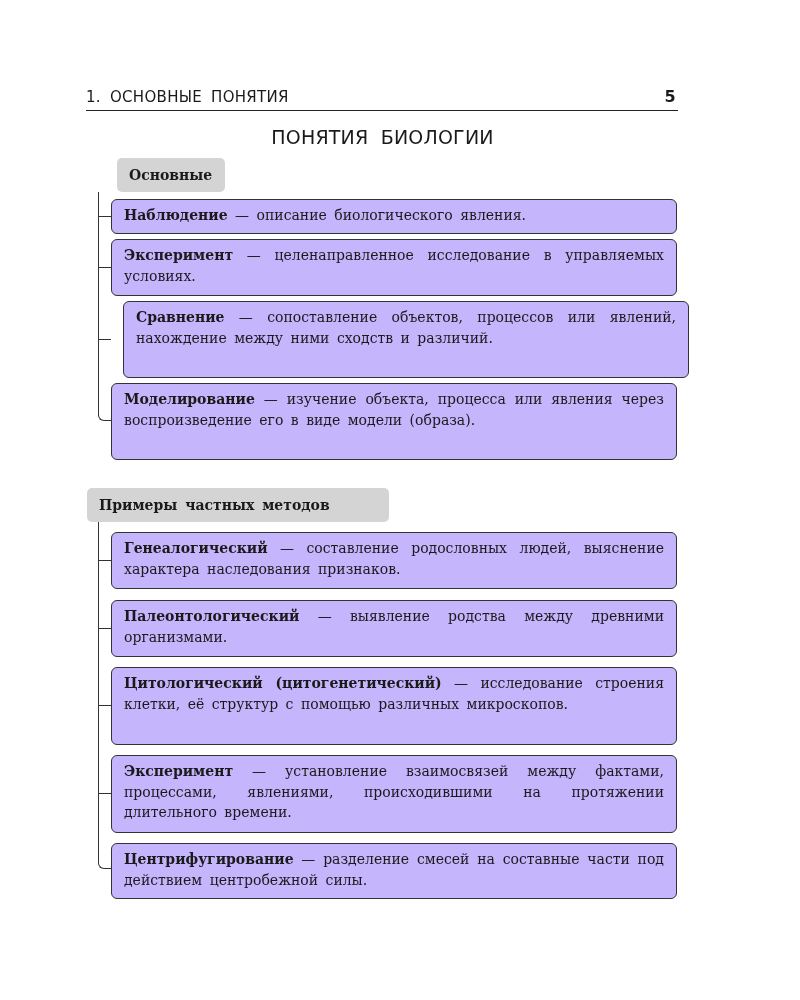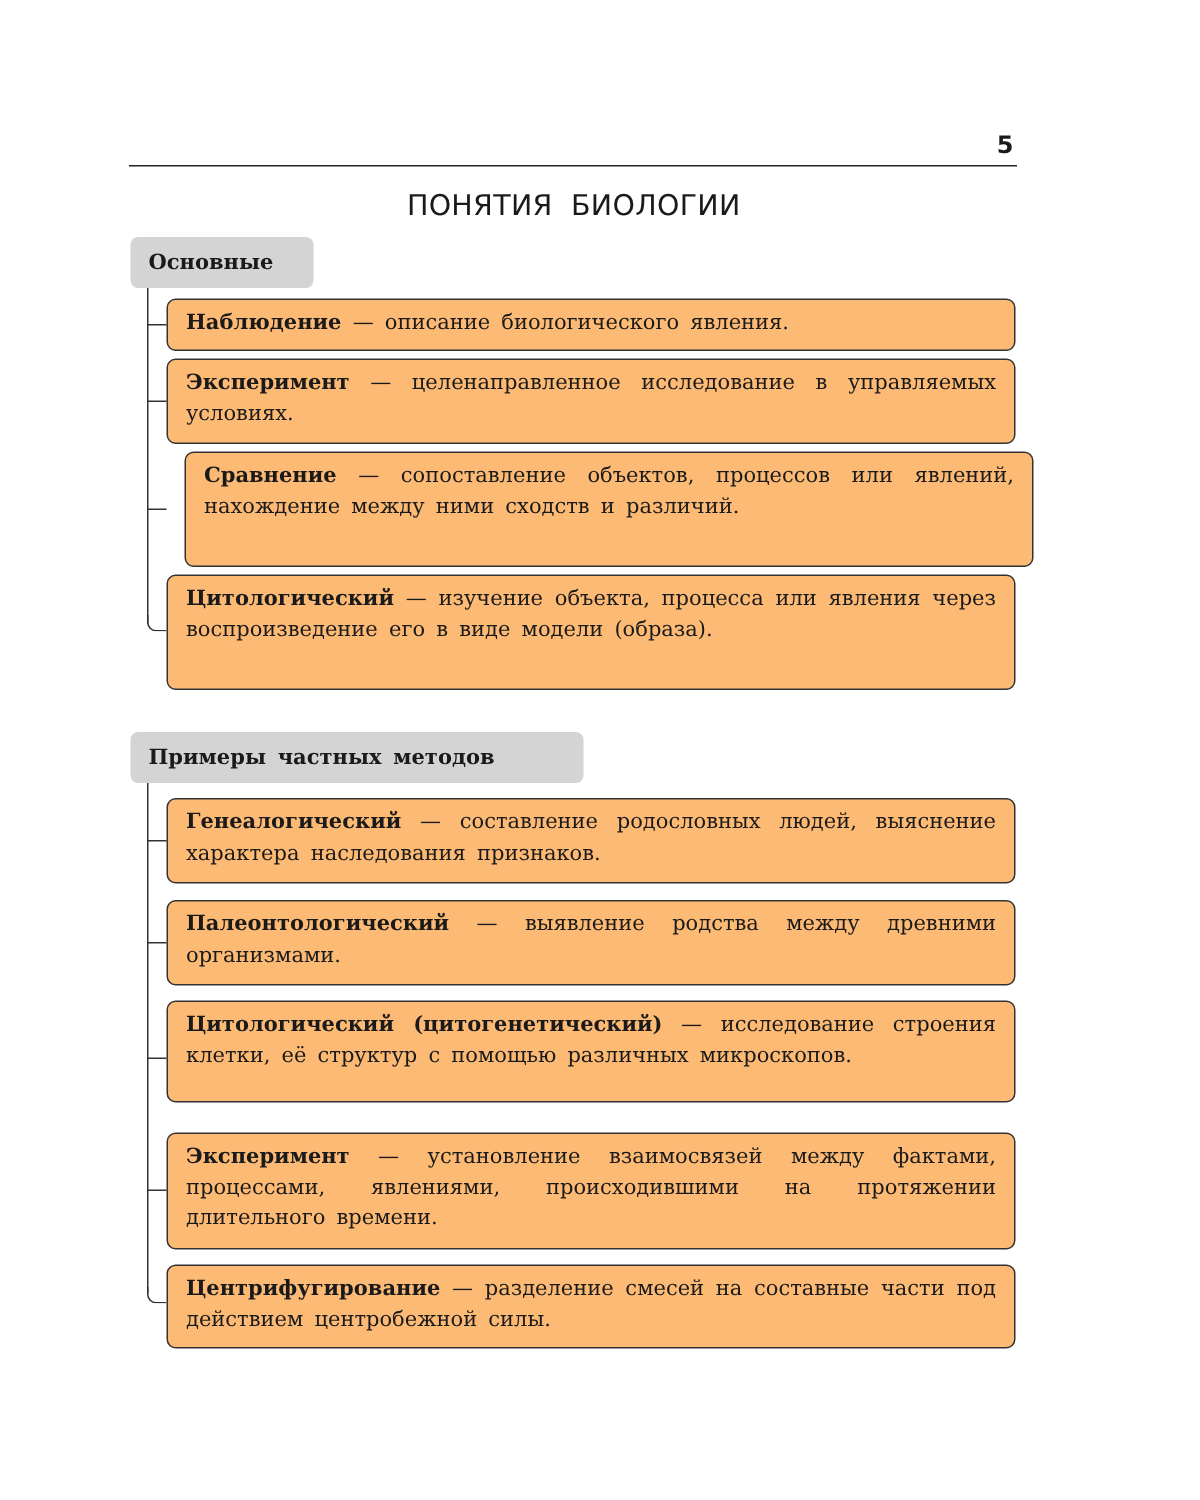--- a/index.html
+++ b/index.html
@@ -91,72 +91,73 @@
       box-sizing: border-box;
       border: 1.6px solid #333;
       border-radius: 6px;
       padding: 5px 12px 4px 12px;
       font-family: "DejaVu Serif", serif;
       font-size: 14px;
       line-height: 20.5px;
       text-align: justify;
       text-align-last: left;
       word-spacing: 3px;
-      background: #fdba74;
+      background: #c4b5fd;
     }
     .method-box .term {
       font-weight: bold;
     }
   </style>
 </head>
 <body>
 
 <div class="page-header">
+  <span class="chapter">1. ОСНОВНЫЕ ПОНЯТИЯ</span>
   <span class="page-num">5</span>
 </div>
 
 <div class="page-title">ПОНЯТИЯ БИОЛОГИИ</div>
 
-<div class="section-tag" style="top:158px; width:122px;">Основные</div>
+<div class="section-tag" style="top:158px; width:108px;margin-left:30px;">Основные</div>
 
 <div class="connector-vertical" style="top:192px; height:224px;"></div>
 <div class="connector-branch" style="top:216px;"></div>
 <div class="connector-branch" style="top:267px;"></div>
 <div class="connector-branch" style="top:339px;"></div>
 <div class="connector-end" style="top:410px; height:10px;"></div>
 
 <div class="method-box" style="top:199px; height:35px;">
   <span class="term">Наблюдение</span><span> — описание биологического явления.</span>
 </div>
 <div class="method-box" style="top:239px; height:57px;">
   <span class="term">Эксперимент</span><span> — целенаправленное исследование в управляемых условиях.</span>
 </div>
 <div class="method-box" style="top:301px; height:77px;margin-left:12px;">
   <span class="term">Сравнение</span><span> — сопоставление объектов, процессов или явлений, нахождение между ними сходств и различий.</span>
 </div>
 <div class="method-box" style="top:383px; height:77px;">
-  <span class="term">Цитологический</span><span> — изучение объекта, процесса или явления через воспроизведение его в виде модели (образа).</span>
+  <span class="term">Моделирование</span><span> — изучение объекта, процесса или явления через воспроизведение его в виде модели (образа).</span>
 </div>
 
 <div class="section-tag" style="top:488px; width:302px;">Примеры частных методов</div>
 
 <div class="connector-vertical" style="top:522px; height:340px;"></div>
 <div class="connector-branch" style="top:560px;"></div>
 <div class="connector-branch" style="top:628px;"></div>
 <div class="connector-branch" style="top:705px;"></div>
 <div class="connector-branch" style="top:793px;"></div>
 <div class="connector-end" style="top:858px; height:10px;"></div>
 
 <div class="method-box" style="top:532px; height:57px;">
   <span class="term">Генеалогический</span><span> — составление родословных людей, выяснение характера наследования признаков.</span>
 </div>
 <div class="method-box" style="top:600px; height:57px;">
   <span class="term">Палеонтологический</span><span> — выявление родства между древними организмами.</span>
 </div>
-<div class="method-box" style="top:667px; height:68px;">
+<div class="method-box" style="top:667px; height:78px;">
   <span class="term">Цитологический (цитогенетический)</span><span> — исследование строения клетки, её структур с помощью различных микроскопов.</span>
 </div>
 <div class="method-box" style="top:755px; height:78px;">
   <span class="term">Эксперимент</span><span> — установление взаимосвязей между фактами, процессами, явлениями, происходившими на протяжении длительного времени.</span>
 </div>
 <div class="method-box" style="top:843px; height:56px;">
   <span class="term">Центрифугирование</span><span> — разделение смесей на составные части под действием центробежной силы.</span>
 </div>
 
 </body></html>

